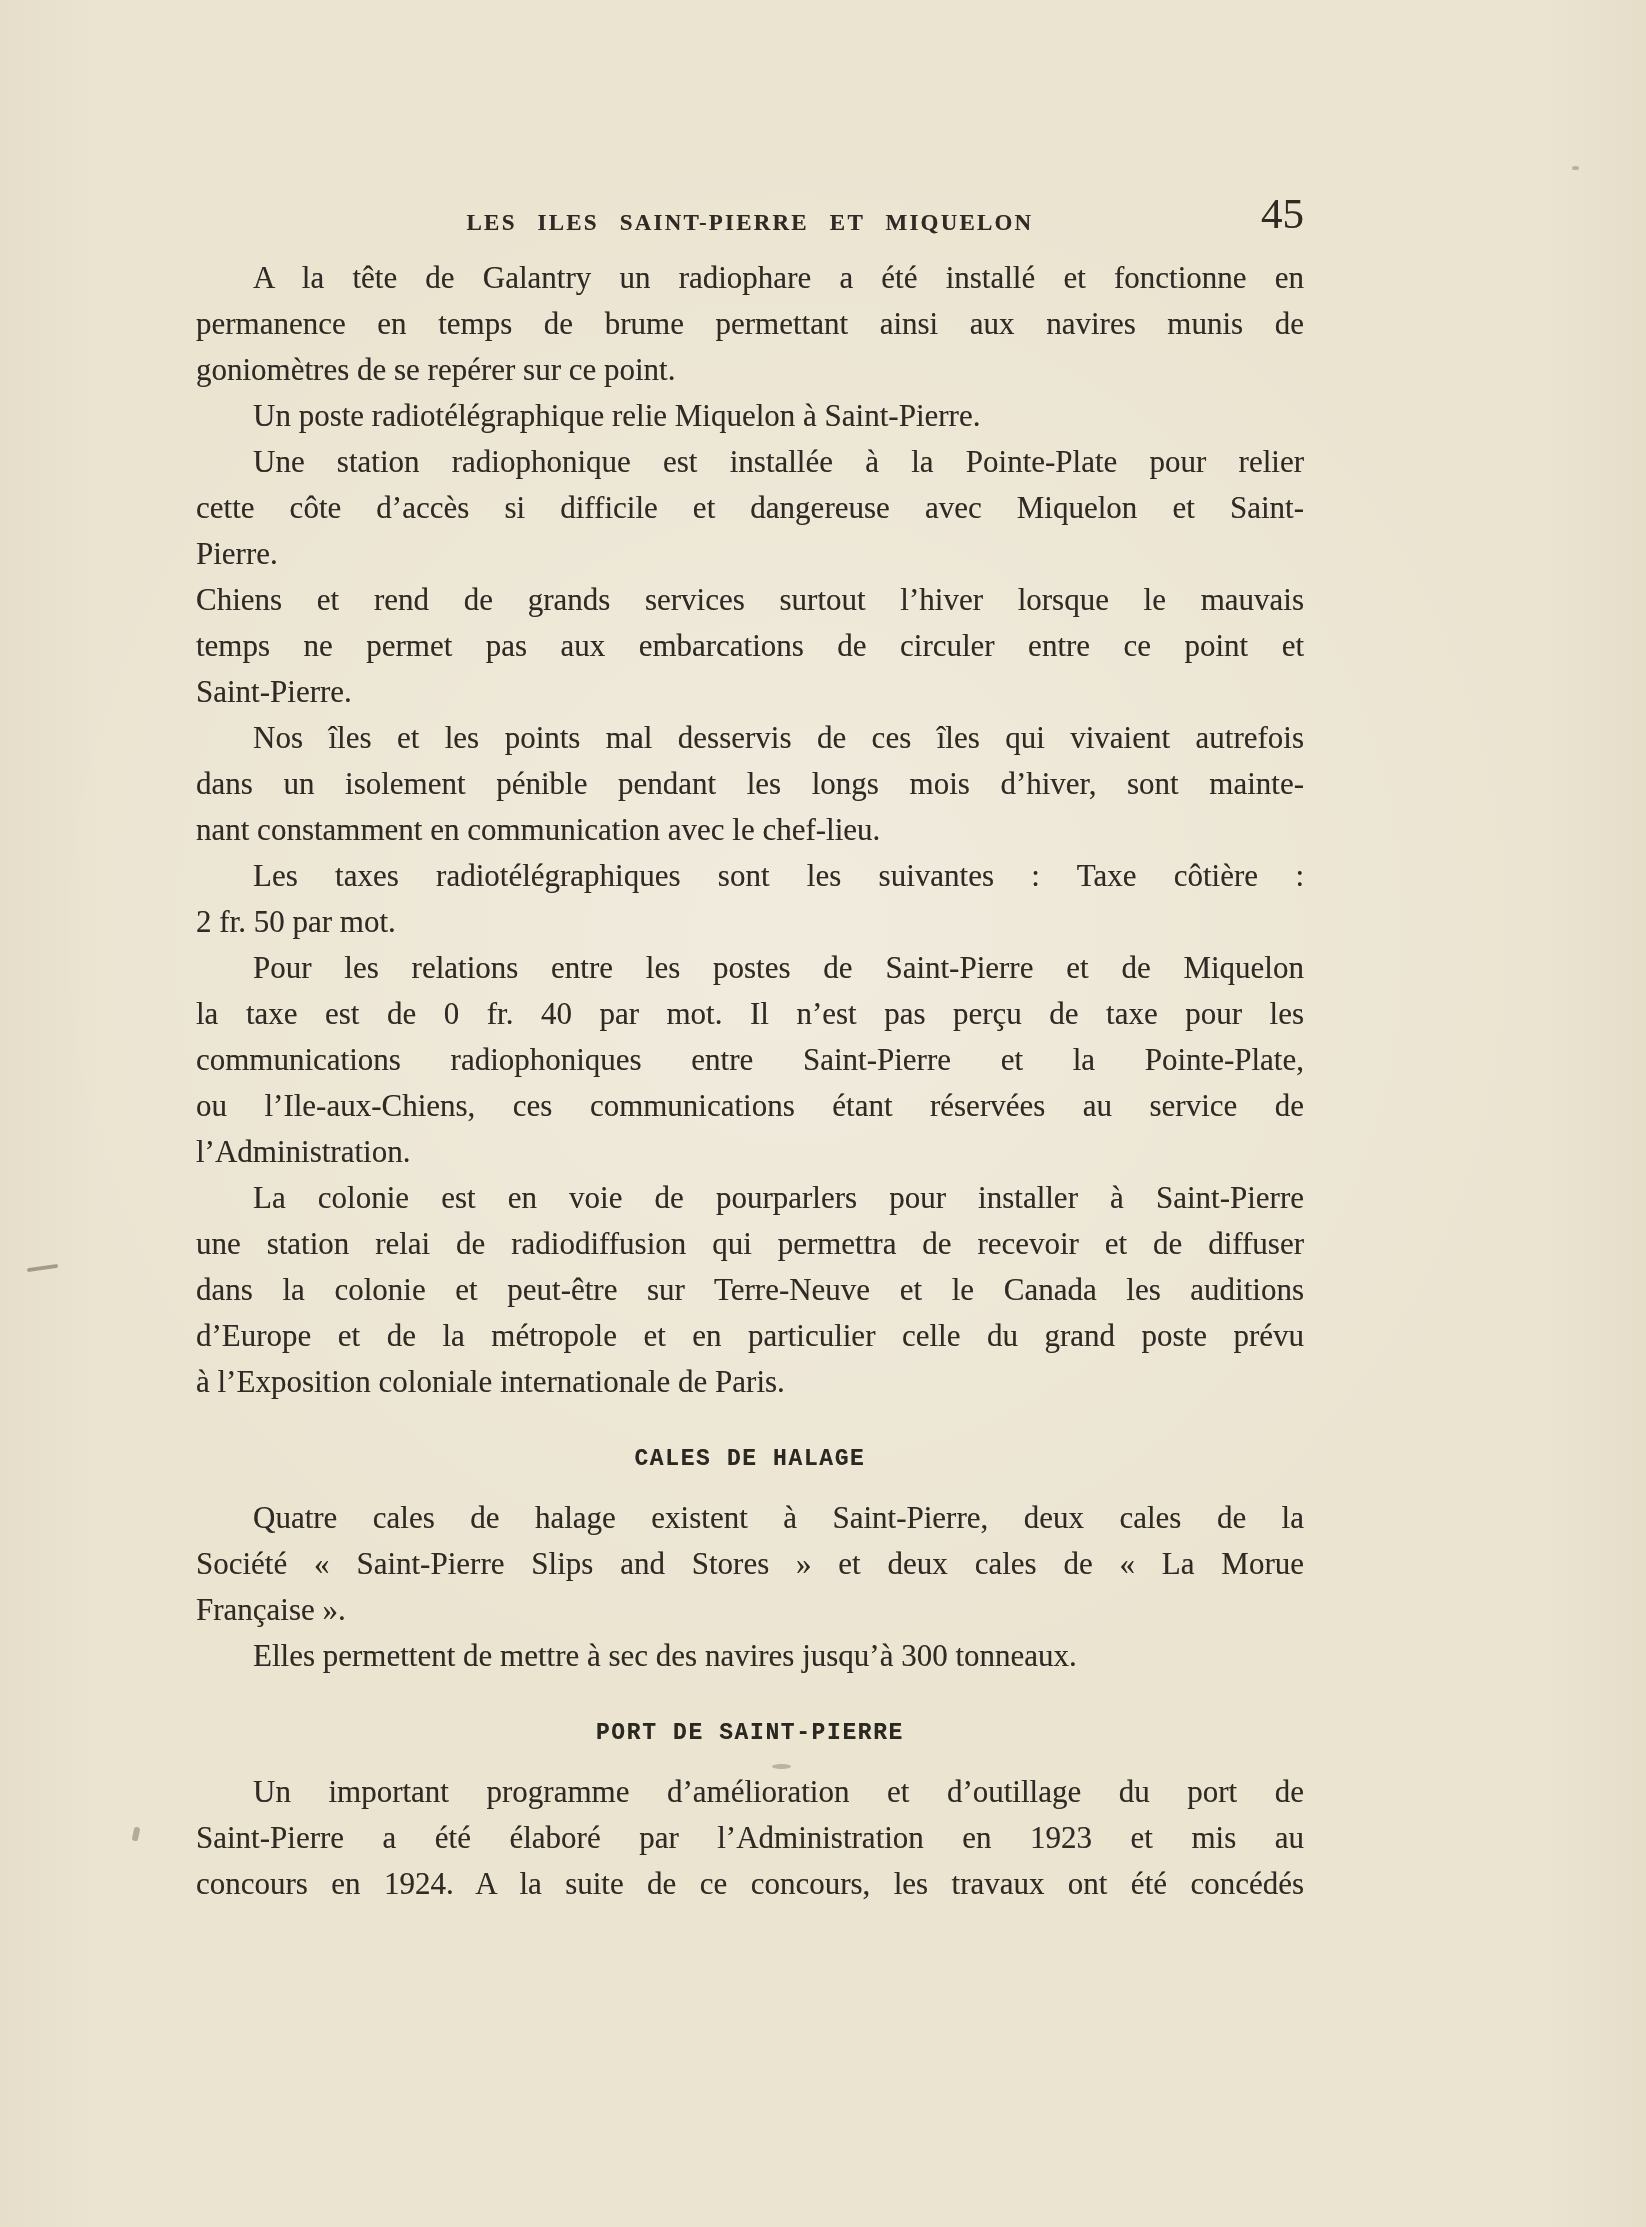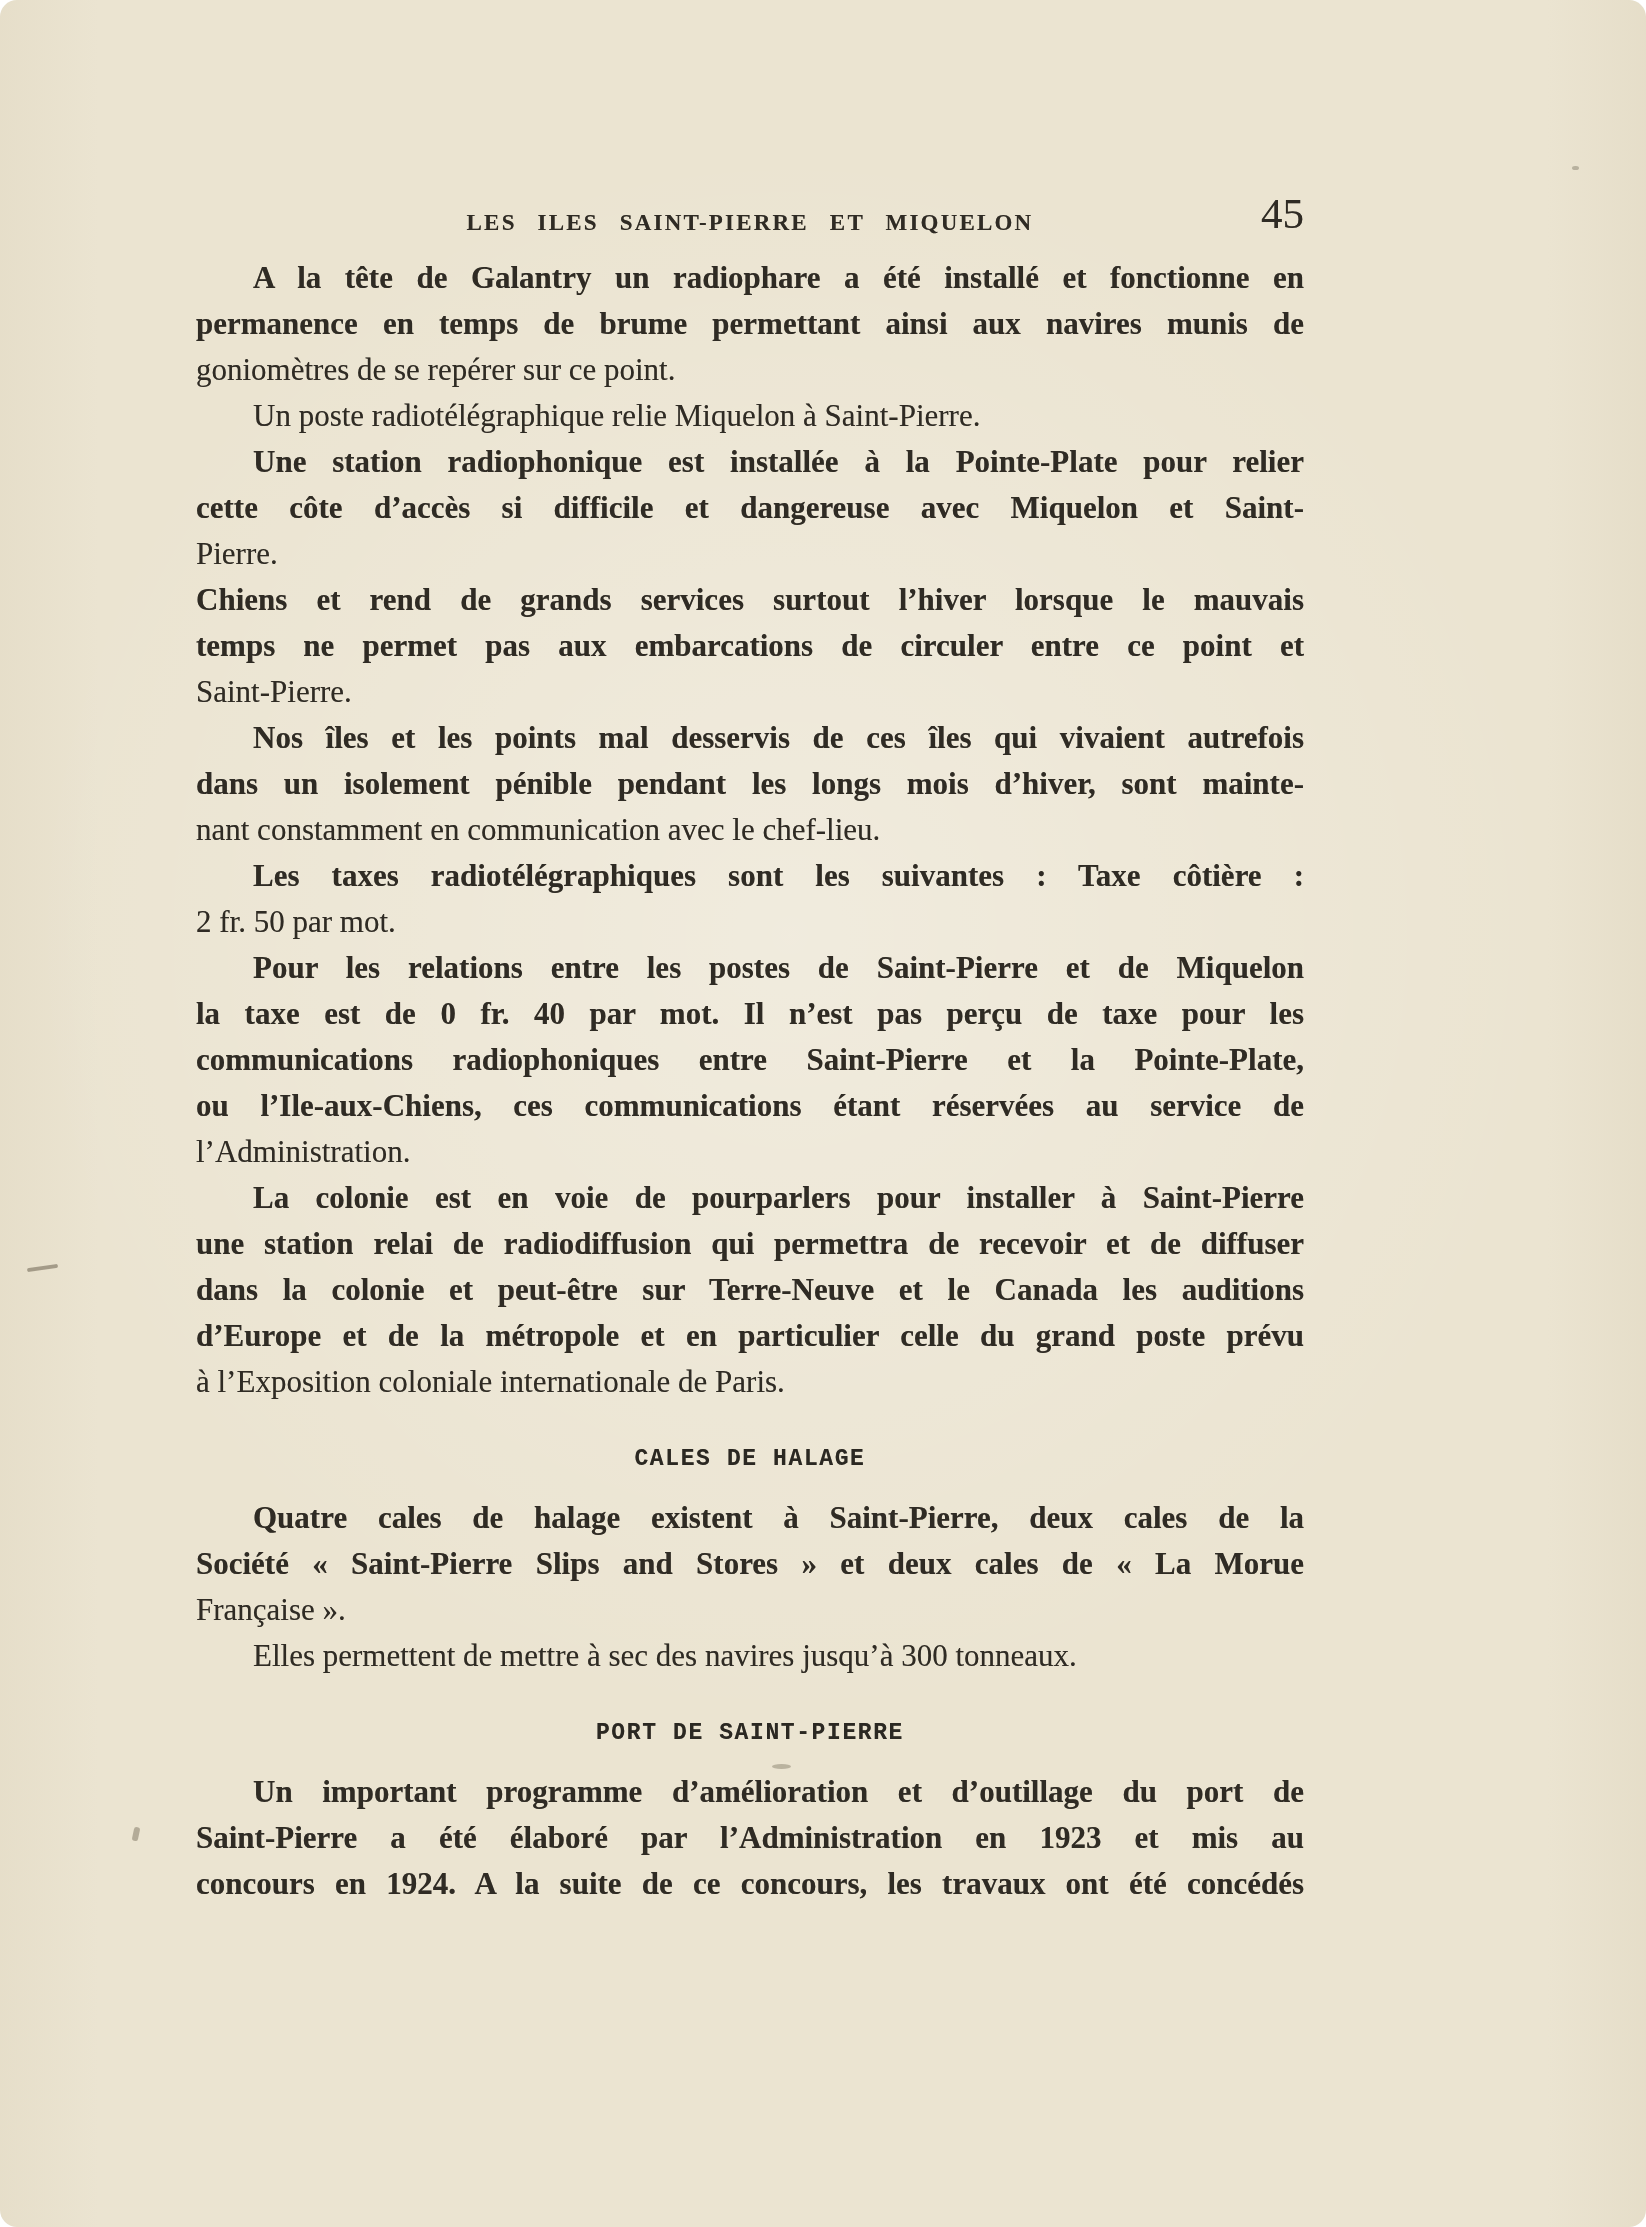--- a/index.html
+++ b/index.html
@@ -7,21 +7,20 @@
     position:relative;
     width:1646px;
     height:2227px;
     overflow:hidden;
     background-color:#ebe4d1;
     background-image:
       radial-gradient(ellipse 72% 55% at 48% 42%, rgba(255,255,255,0.28), rgba(255,255,255,0) 65%),
       linear-gradient(90deg, rgba(210,199,172,0.20) 0%, rgba(210,199,172,0) 6%, rgba(210,199,172,0) 94%, rgba(210,199,172,0.22) 100%);
     font-family:"Liberation Serif", serif;
     color:#2f2b24;
-    border-radius:17px;
   }
   .text-block{
     position:absolute;
     left:196px;
     top:0;
     width:1108px;
     height:100%;
   }
   .running-title{
     position:absolute;
@@ -55,21 +54,20 @@
   .line{
     display:block;
     height:46px;
     line-height:46px;
     font-size:31px;
     overflow:hidden;
   }
   .line.fill{
     text-align:justify;
     text-align-last:justify;
-    font-weight:bold;
   }
   .line.indent{
     padding-left:57px;
   }
   .heading{
     height:46px;
     line-height:46px;
     margin:31px 0 13px 0;
     text-align:center;
     font-family:Liberation Mono, monospace;

